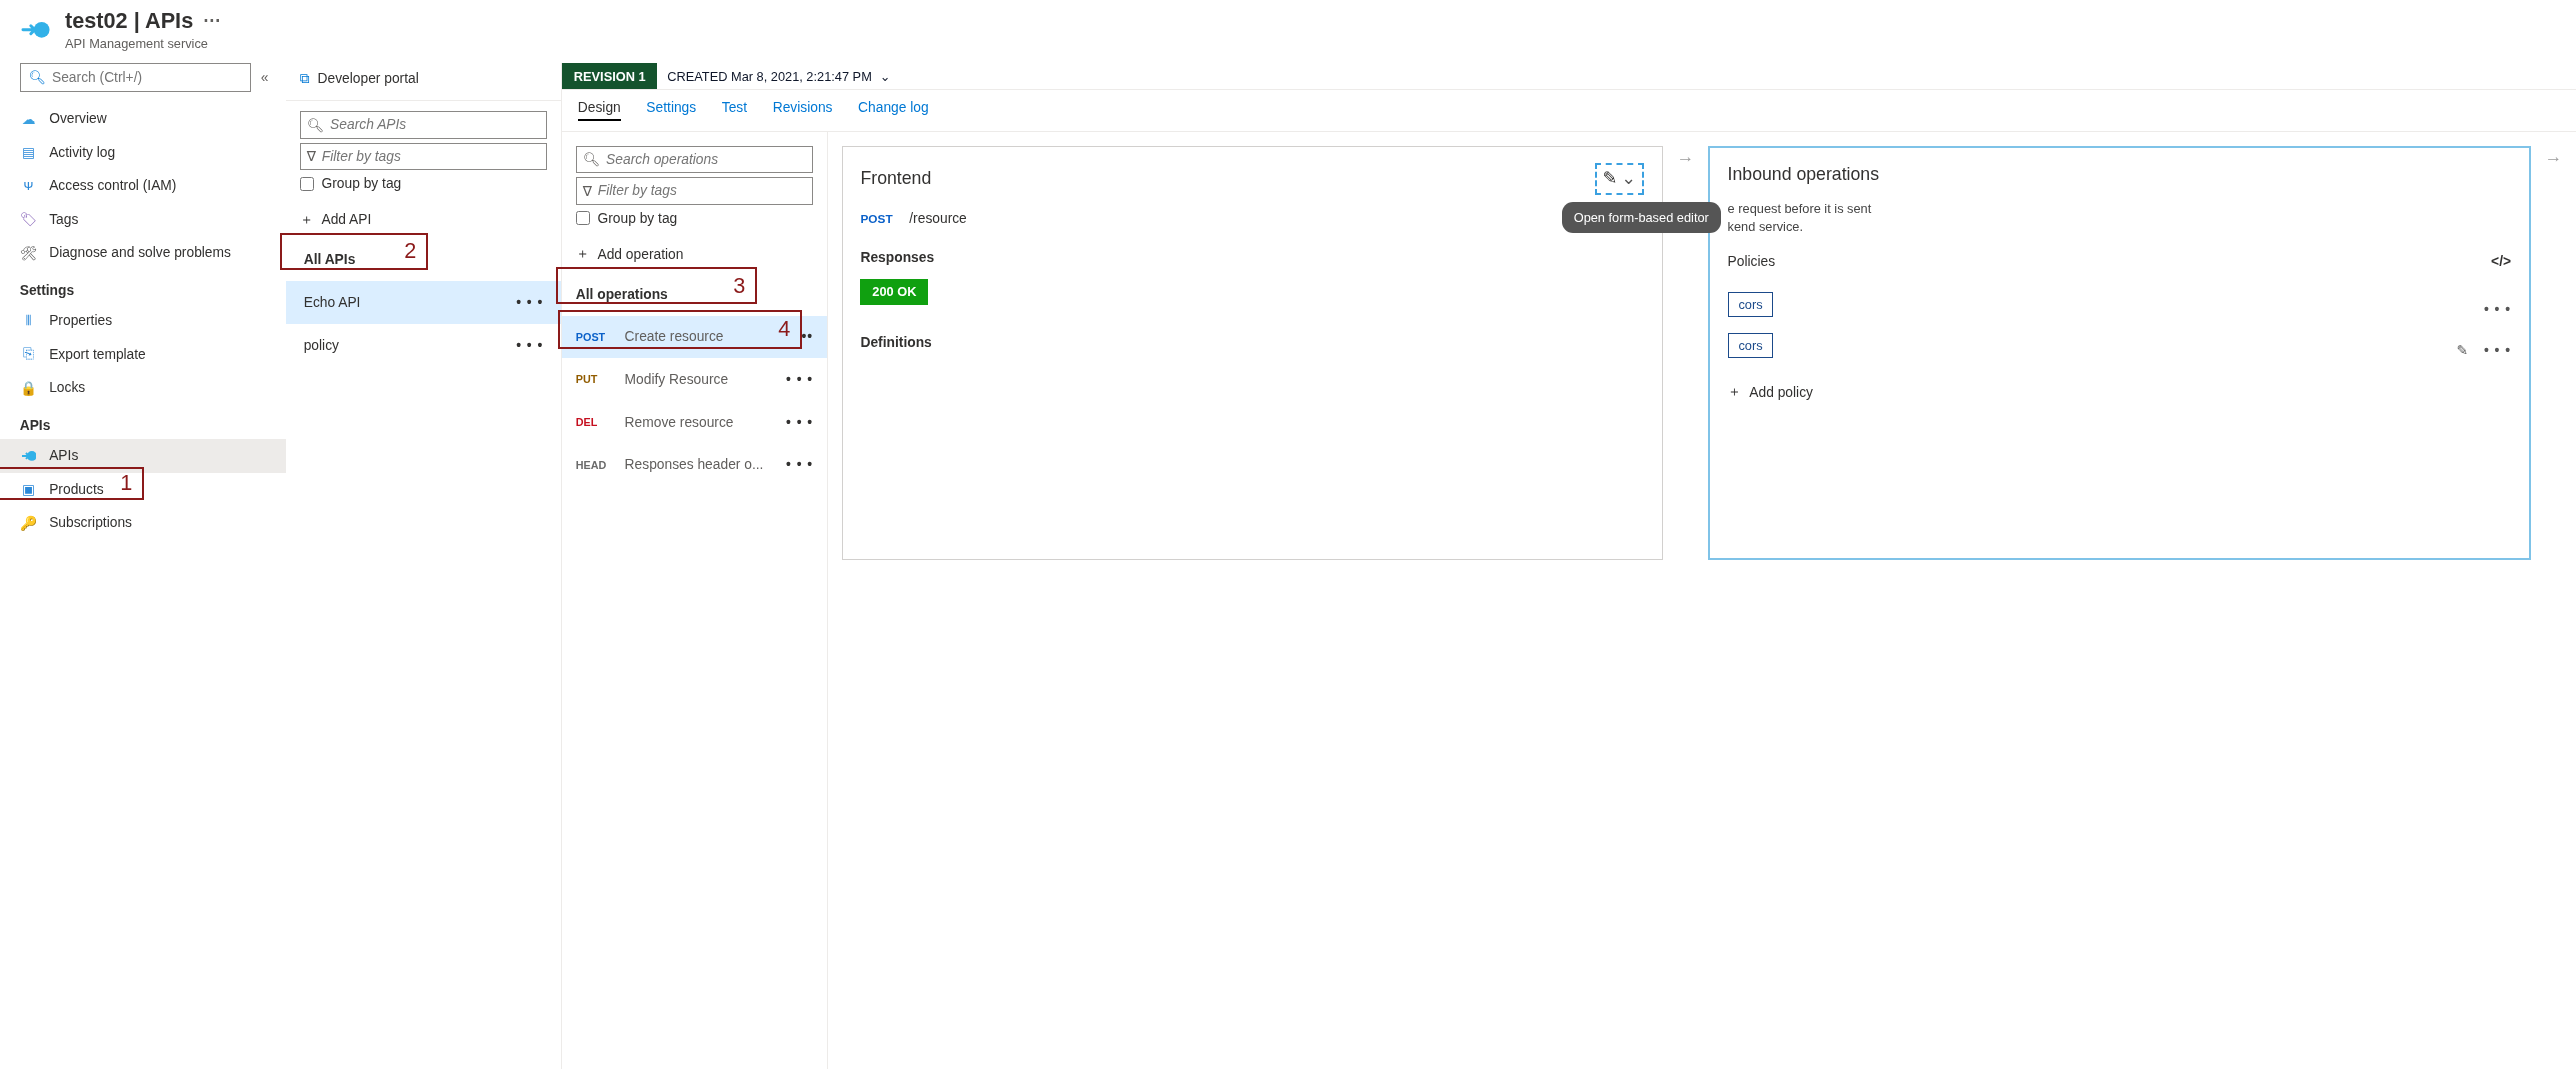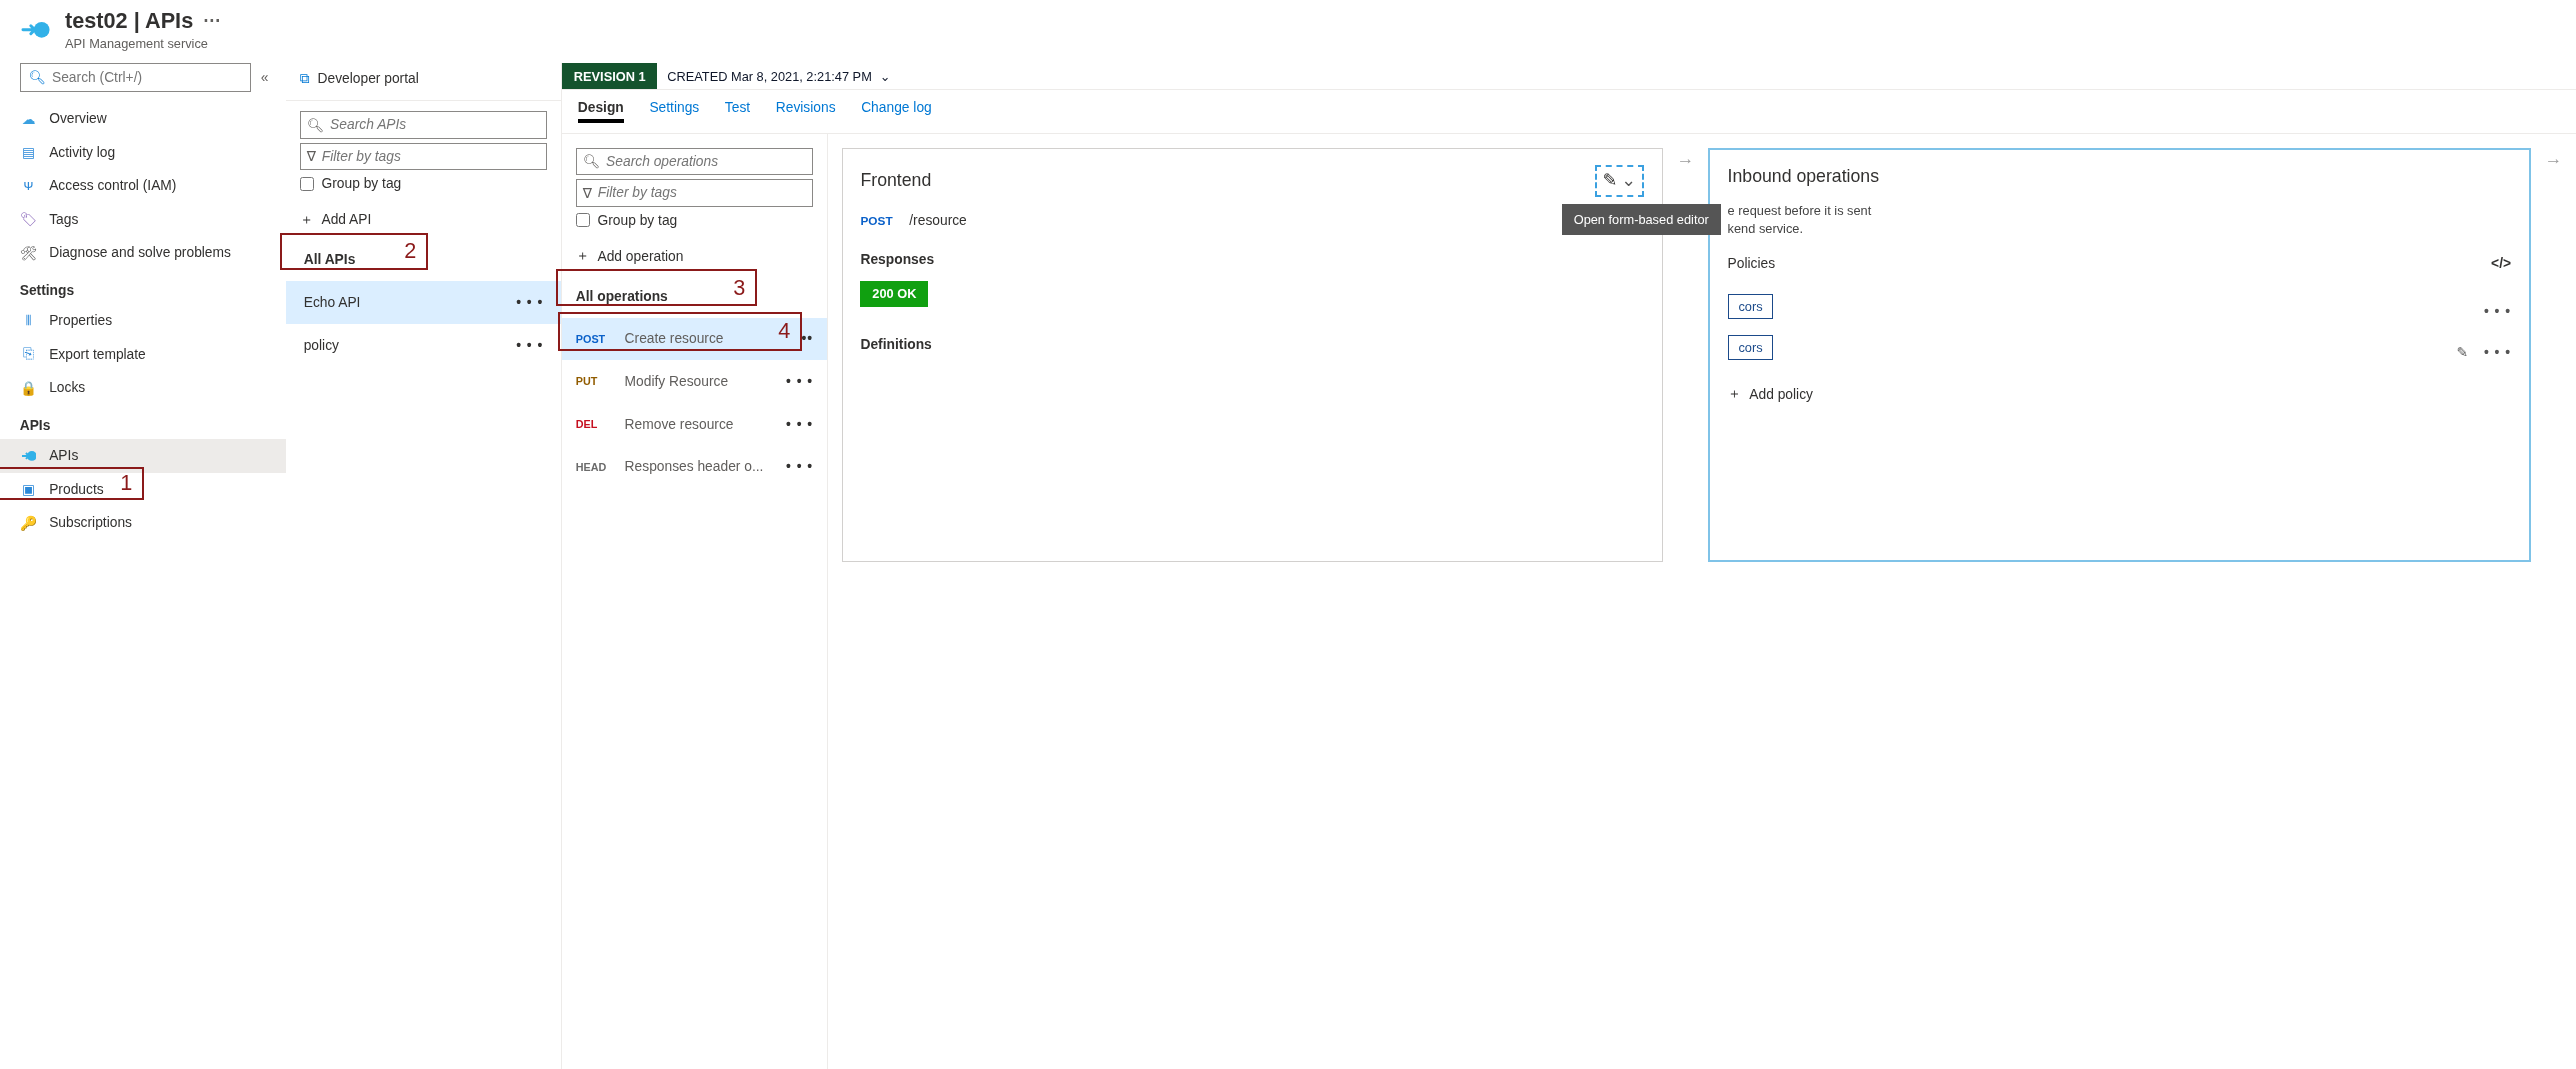--- a/index.html
+++ b/index.html
@@ -41,21 +41,21 @@
   .api-item.bold { font-weight:600; }
   .api-item.selected { background:#dbeeff; }
 
   
   .opcol { width:266px; border-right:1px solid #edebe9; display:flex; flex-direction:column; padding-top:0; }
   .revbar { display:flex; align-items:center; border-bottom:1px solid #edebe9; font-size:12.8px; }
   .rev-badge { background:#14532d; color:#fff; padding:5.9px 11.8px; font-weight:600; }
   .rev-text { padding:5.9px 9.8px; color:#0f172a; display:flex; align-items:center; gap:8px; }
   .tabs { display:flex; gap:25.6px; padding:9.8px 15.8px; border-bottom:1px solid #edebe9; }
   .tab { color:#0078d4; cursor:pointer; padding-bottom:3.9px; }
-  .tab.active { color:#323130; border-bottom:4px solid #000000; font-weight:700; }
+  .tab.active { color:#323130; border-bottom:2px solid #000000; font-weight:400; }
   .op-item { padding:13.8px 13.8px; display:flex; align-items:center; gap:11.8px; cursor:pointer; justify-content:space-between; }
   .op-item.bold { font-weight:600; }
   .op-item.selected { background:#dbeeff; }
   .op-left { display:flex; align-items:center; gap:9.8px; }
   .method { font-size:10.8px; font-weight:700; width:39px; text-align:left; }
   .m-post { color:#0b61c9; }
   .m-put { color:#915c00; }
   .m-del { color:#c50f1f; }
   .m-head { color:#6b6b6b; }
   .op-label { color:#605e5c; }
@@ -65,21 +65,21 @@
   .panels { display:flex; flex:1; padding:13.8px; gap:13.8px; align-items:flex-start; }
   .panel { border:1px solid #d2d0ce; padding:15.8px 17.7px; flex:1; min-height:414px; position:relative; }
   .panel.highlight { border:2px solid #7fc3e8; }
   .panel-title { font-size:17.7px; margin-bottom:15.8px; display:flex; align-items:center; justify-content:space-between; }
   .edit-icon-box { border:2px dashed #3aa0e0; padding:3.9px 5.9px; display:flex; align-items:center; gap:3.9px; }
   .resource-line { display:flex; align-items:center; gap:9.8px; margin-bottom:23.6px; }
   .resource-line .method { font-size:11.8px; }
   .section-h { font-weight:600; margin:9.8px 0 13.8px 0; }
   .status-pill { background:#10a010; color:#fff; display:inline-block; padding:5.9px 11.8px; font-weight:600; font-size:12.8px; }
   .arrow-between { display:flex; align-items:center; color:#9b9b9b; font-size:17.7px; padding:0 0; }
-  .tooltip { position:absolute; background:#555; color:#fff; padding:7.9px 11.8px; font-size:12.8px; top:79px; left:-39px; white-space:nowrap; z-index:5; }
+  .tooltip { position:absolute; background:#555; color:#fff; padding:7.9px 11.8px; font-size:12.8px; top:79px; left:-39px; white-space:nowrap; z-index:5;border-radius:11px; }
   .desc { color:#444; font-size:12.8px; margin-bottom:17.7px; line-height:1.4; }
   .code-icon { font-weight:700; font-size:13.8px; }
   .policy-chip { border:1px solid #1b4a8a; color:#1b4a8a; display:inline-block; padding:3.9px 9.8px; font-size:12.8px; margin-bottom:9.8px; }
   .policy-row { display:flex; align-items:center; justify-content:space-between; margin-bottom:5.9px; }
   .policy-actions { color:#555; display:flex; gap:15.8px; align-items:center; }
 
   
   .annot { position:absolute; border:2px solid #8b1a1a; color:#8b1a1a; font-size:21.7px; font-weight:400; display:flex; align-items:center; justify-content:flex-end; padding-right:9.8px; pointer-events:none; }
 
   .ellipsis { font-weight:700; letter-spacing:1px; cursor:pointer; }

